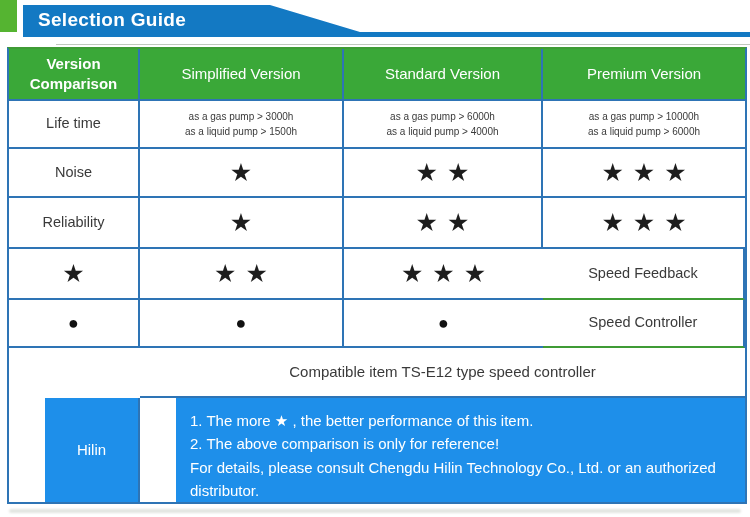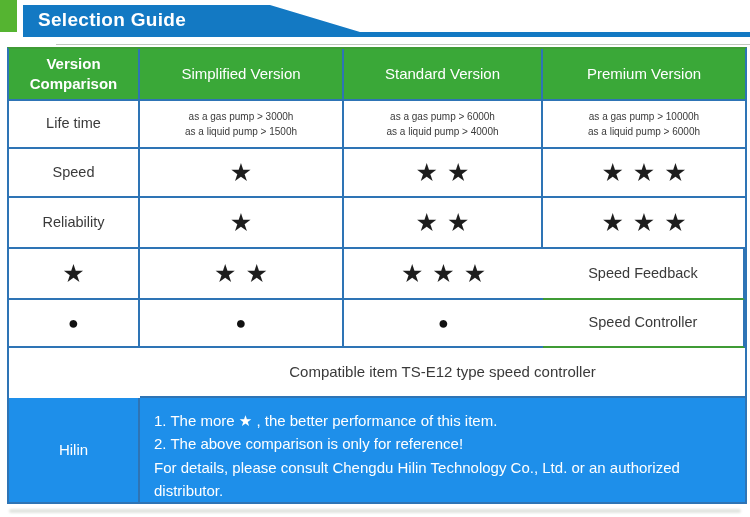--- a/index.html
+++ b/index.html
@@ -42,21 +42,21 @@
   }
   .cell {
     display: flex; align-items: center; justify-content: center;
     text-align: center;
     border-right: 2px solid #2e74b5;
     border-bottom: 2px solid #2e74b5;
     color: #3a3a3a; font-size: 15px; line-height: 1.35;
     overflow: hidden;
   }
   .cell.last-col { border-right: none; }
-  .cell.last-row { border-bottom: none; }
+  .cell.last-row { border-bottom: none; margin-left: 36px; }
   .head {
     background: #3aa838; color: #ffffff;
   }
   .head-corner { font-weight: bold; padding: 0 14px; }
   .label-cell { padding: 0 0; font-size: 14.5px; }
   .green-divider { border-bottom-color: #3f9b35 !important; }
   .small-two-line { white-space: pre-line; font-size: 10px; line-height: 1.5; }
   .stars { font-size: 25px; letter-spacing: 9px; padding-left: 9px; color: #1d1d1d; }
   .dot { font-size: 18px; color: #111111; }
   .span-cell { grid-column: 2 / 5; }
@@ -89,21 +89,21 @@
   <div class="cell head last-col">Premium Version</div>
 
   <div class="cell label-cell">Life time</div>
   <div class="cell small-two-line">as a gas pump &gt; 3000h
 as a liquid pump  &gt; 1500h</div>
   <div class="cell small-two-line">as a gas pump &gt; 6000h
 as a liquid pump &gt; 4000h</div>
   <div class="cell small-two-line last-col">as a gas pump &gt; 10000h
 as a liquid pump &gt; 6000h</div>
 
-  <div class="cell label-cell">Speed</div>
+  <div class="cell label-cell">Noise</div>
   <div class="cell stars">★</div>
   <div class="cell stars">★★</div>
   <div class="cell stars last-col">★★★</div>
 
   <div class="cell label-cell">Reliability</div>
   <div class="cell stars">★</div>
   <div class="cell stars">★★</div>
   <div class="cell stars last-col">★★★</div>
 
   <div class="cell stars">★</div>

